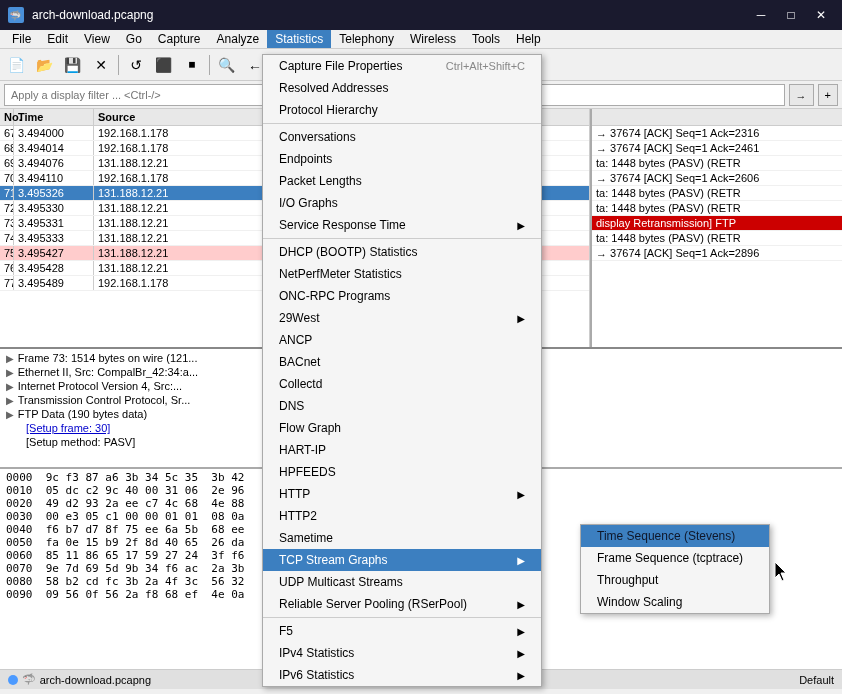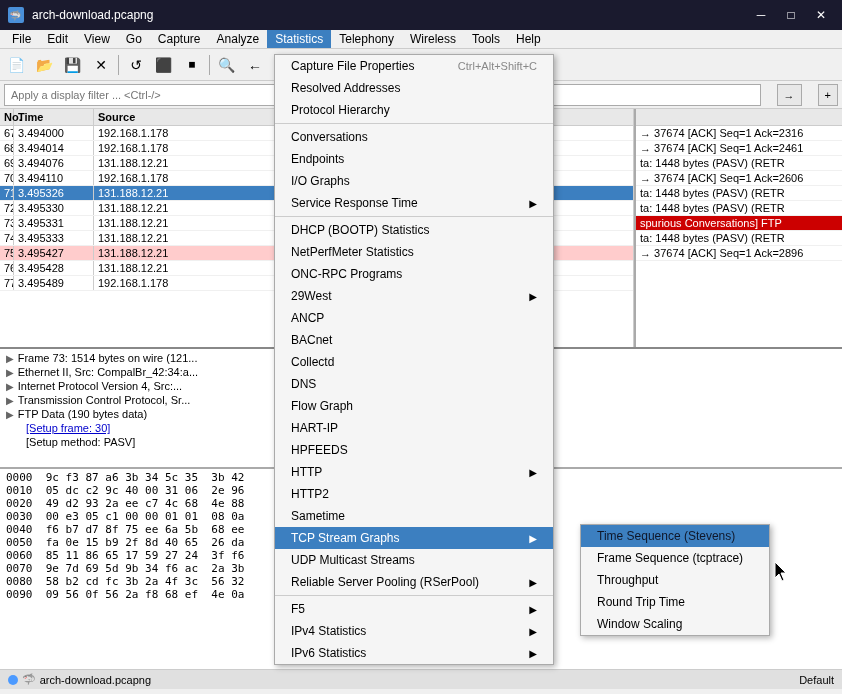--- a/index.html
+++ b/index.html
@@ -106,21 +106,21 @@
     }
 
     
     .filter-bar {
       background: #f0f0f0;
       height: 28px;
       display: flex;
       align-items: center;
       padding: 2px 4px;
       border-bottom: 1px solid #ccc;
-      gap: 16px;
+      gap: 4px;
     }
     .filter-input {
       flex: 1;
       height: 22px;
       border: 1px solid #aaa;
       padding: 2px 6px;
       font-size: 11px;
       background: #fff;
       color: #777;
     }
@@ -199,21 +199,21 @@
       align-items: center;
       padding: 0 8px;
       font-size: 11px;
       gap: 16px;
     }
     .status-item { display: flex; align-items: center; gap: 4px; }
     .status-dot { width: 10px; height: 10px; border-radius: 50%; }
 
     
     .right-panel {
-      width: 208px;
+      width: 252px;
       background: #fff;
       border-left: 2px solid #aaa;
       overflow: hidden;
     }
 
     
     .dropdown-menu {
       position: absolute;
       background: #f5f5f5;
       border: 1px solid #aaa;
@@ -387,21 +387,21 @@
           <div class="packet-row">
             <div style="padding: 1px 4px; font-size: 11px; overflow: hidden; white-space: nowrap;">→ 37674 [ACK] Seq=1 Ack=2606</div>
           </div>
           <div class="packet-row">
             <div style="padding: 1px 4px; font-size: 11px; overflow: hidden; white-space: nowrap;">ta: 1448 bytes (PASV) (RETR</div>
           </div>
           <div class="packet-row">
             <div style="padding: 1px 4px; font-size: 11px; overflow: hidden; white-space: nowrap;">ta: 1448 bytes (PASV) (RETR</div>
           </div>
           <div class="packet-row" style="background: rgb(204, 0, 0); color: rgb(255, 255, 255);">
-            <div style="padding: 1px 4px; font-size: 11px; overflow: hidden; white-space: nowrap;">spurious Conversations] FTP</div>
+            <div style="padding: 1px 4px; font-size: 11px; overflow: hidden; white-space: nowrap;">display Retransmission] FTP</div>
           </div>
           <div class="packet-row">
             <div style="padding: 1px 4px; font-size: 11px; overflow: hidden; white-space: nowrap;">ta: 1448 bytes (PASV) (RETR</div>
           </div>
           <div class="packet-row">
             <div style="padding: 1px 4px; font-size: 11px; overflow: hidden; white-space: nowrap;">→ 37674 [ACK] Seq=1 Ack=2896</div>
           </div>
         </div>
     </div>
   </div>
@@ -452,37 +452,40 @@
 <div class="status-bar">
   <div class="status-item">
     <span class="status-dot" style="background: #4c9aff;"></span>
     <span>🦈</span>
     <span>arch-download.pcapng</span>
   </div>
   <div style="flex:1"></div>
   <span>Default</span>
 </div>
 
-<div class="dropdown-menu" style="left: 274px; top: 54px;">
+<div class="dropdown-menu" style="left: 262px; top: 54px;">
   <div class="dropdown-item">
     <span>Capture File Properties</span>
     <span class="shortcut">Ctrl+Alt+Shift+C</span>
   </div>
   <div class="dropdown-item">
     <span>Resolved Addresses</span>
   </div>
   <div class="dropdown-item">
     <span>Protocol Hierarchy</span>
   </div>
   <div class="dropdown-sep"></div>
   <div class="dropdown-item">
     <span>Conversations</span>
   </div>
   <div class="dropdown-item">
     <span>Endpoints</span>
+  </div>
+  <div class="dropdown-item">
+    <span>Packet Lengths</span>
   </div>
   <div class="dropdown-item">
     <span>I/O Graphs</span>
   </div>
   <div class="dropdown-item">
     <span>Service Response Time</span>
     <span class="submenu-arrow">▶</span>
   </div>
   <div class="dropdown-sep"></div>
   <div class="dropdown-item">
@@ -552,21 +555,20 @@
   <div class="dropdown-item">
     <span>IPv6 Statistics</span>
     <span class="submenu-arrow">▶</span>
   </div>
 </div>
 
 <div class="tcp-submenu" style="left: 580px; top: 524px;">
   <div class="tcp-submenu-item active">Time Sequence (Stevens)</div>
   <div class="tcp-submenu-item">Frame Sequence (tcptrace)</div>
   <div class="tcp-submenu-item">Throughput</div>
-  <div class="tcp-submenu-item">Round Trip Time</div>
   <div class="tcp-submenu-item">Window Scaling</div>
 </div>
 
 <div style="position: absolute; left: 775px; top: 562px; width: 14px; height: 20px; z-index: 500; pointer-events: none;">
   <svg width="14" height="20" viewBox="0 0 14 20">
     <polygon points="0,0 0,16 4,12 7,19 9,18 6,11 11,11" fill="black" stroke="white" stroke-width="1"></polygon>
   </svg>
 </div>
 
 </body></html>

